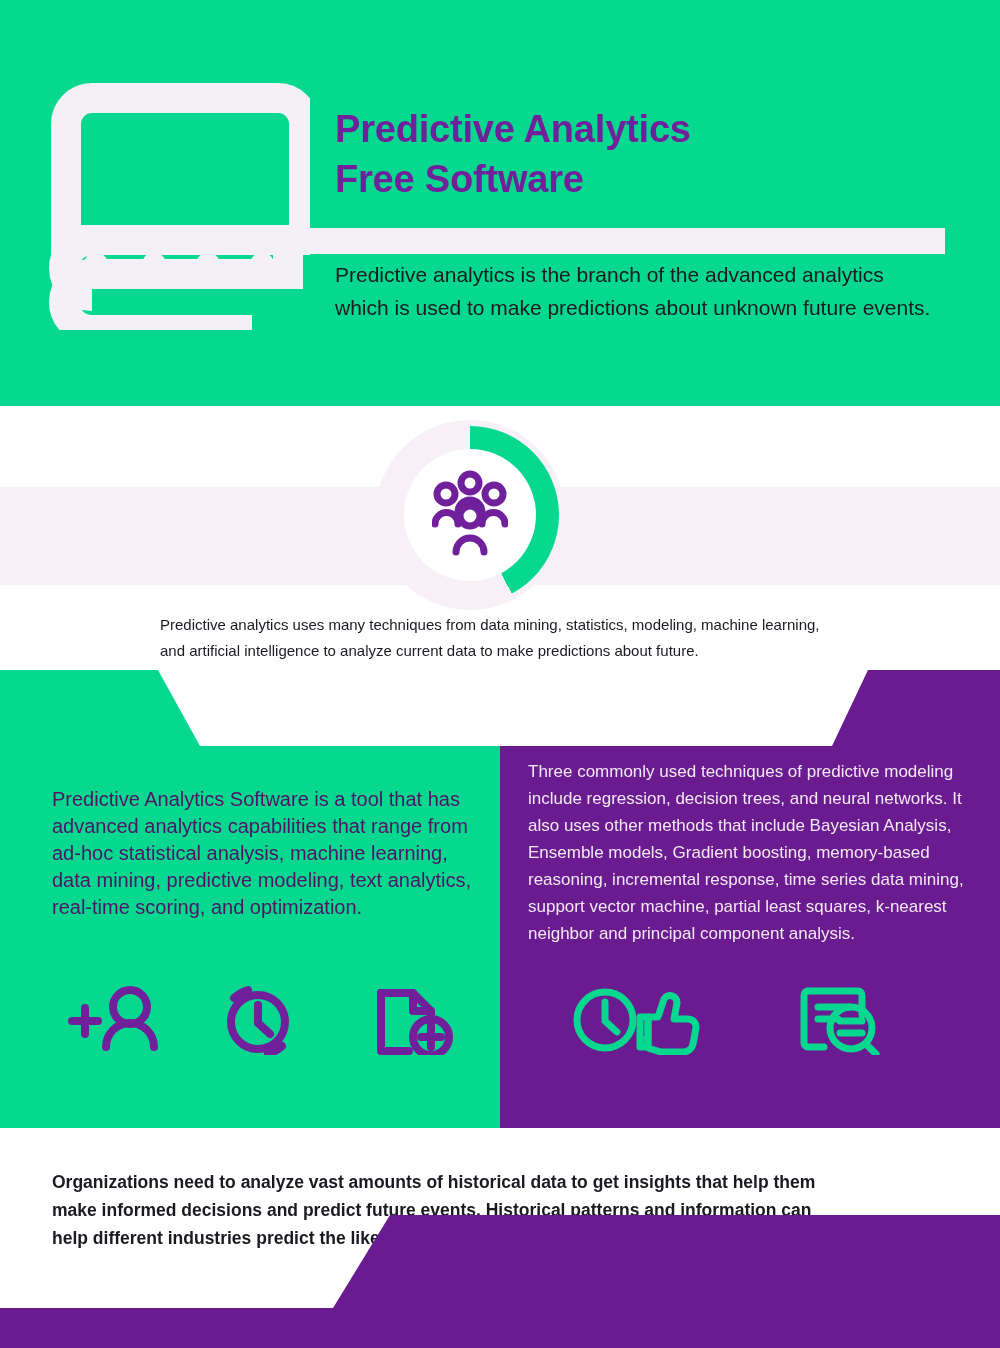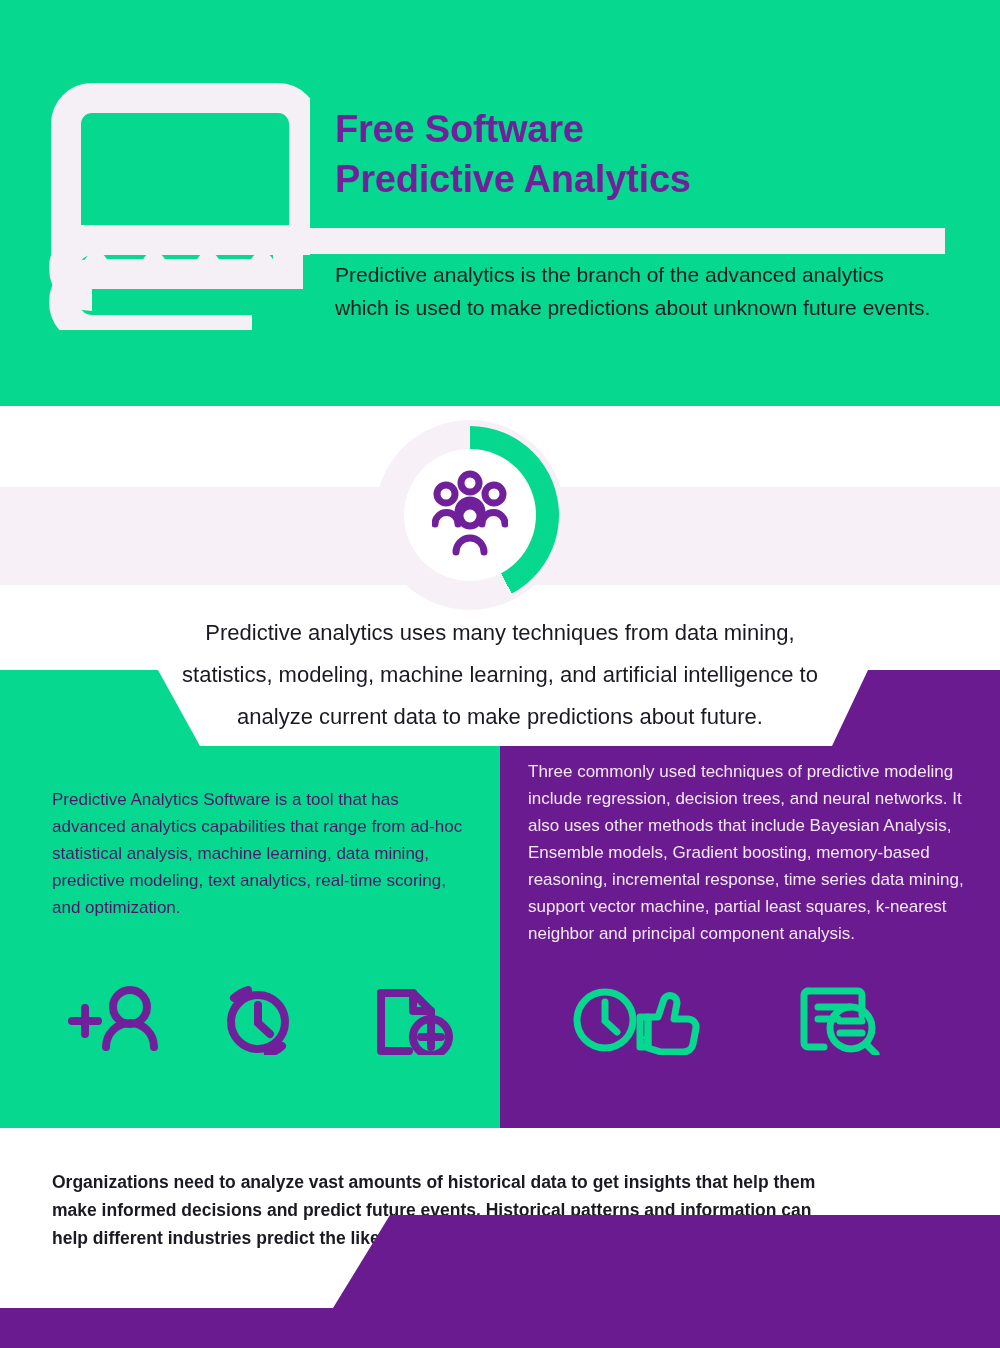--- a/index.html
+++ b/index.html
@@ -103,24 +103,24 @@
     position: absolute;
     left: 432px; top: 470px;
     width: 76px; height: 90px;
   }
 
   
   .center-para {
     position: absolute;
     left: 160px; top: 612px;
     width: 680px;
-    text-align: center;
+    text-align: left;
     color: #1A1A22;
-    font-size: 22px;
-    line-height: 42px;
+    font-size: 15px;
+    line-height: 26px;
   }
 
   
   .panel-green {
     position: absolute;
     left: 0; top: 670px;
     width: 500px; height: 458px;
     background: #06D88F;
     clip-path: polygon(0 0, 158px 0, 200px 76px, 500px 76px, 500px 458px, 0 458px);
   }
@@ -131,21 +131,21 @@
     width: 500px; height: 458px;
     background: #6A1B8F;
     clip-path: polygon(0 76px, 332px 76px, 368px 0, 500px 0, 500px 458px, 0 458px);
   }
 
   .panel-green-text {
     position: absolute;
     left: 52px; top: 786px;
     width: 420px;
     color: #4E1567;
-    font-size: 17px;
+    font-size: 20px;
     line-height: 27px;
   }
 
   .panel-purple-text {
     position: absolute;
     left: 528px; top: 758px;
     width: 448px;
     color: #F2E9F4;
     font-size: 17px;
     line-height: 27px;
@@ -198,22 +198,22 @@
       <path d="M44 168 a28 28 0 0 0 0 56" fill="none" stroke="#F5F0F6" stroke-width="30"></path>
 
       <ellipse cx="48" cy="196" rx="13" ry="16" fill="#F5F0F6"></ellipse>
       <ellipse cx="106" cy="196" rx="13" ry="16" fill="#F5F0F6"></ellipse>
       <ellipse cx="160" cy="196" rx="13" ry="16" fill="#F5F0F6"></ellipse>
       <ellipse cx="214" cy="196" rx="13" ry="16" fill="#F5F0F6"></ellipse>
     </svg>
   </div>
 
   <div class="title-block">
+    <div class="title-line">Predictive Analytics</div>
     <div class="title-line">Free Software</div>
-    <div class="title-line">Predictive Analytics</div>
   </div>
 
   <div class="header-desc">Predictive analytics is the branch of the advanced analytics which is used to make predictions about unknown future events.</div>
 
   <div class="lavender-band"></div>
   <div class="circle-outer"></div>
   <div class="ring-green"></div>
   <div class="ring-hole"></div>
 
   <div class="people-icon">

